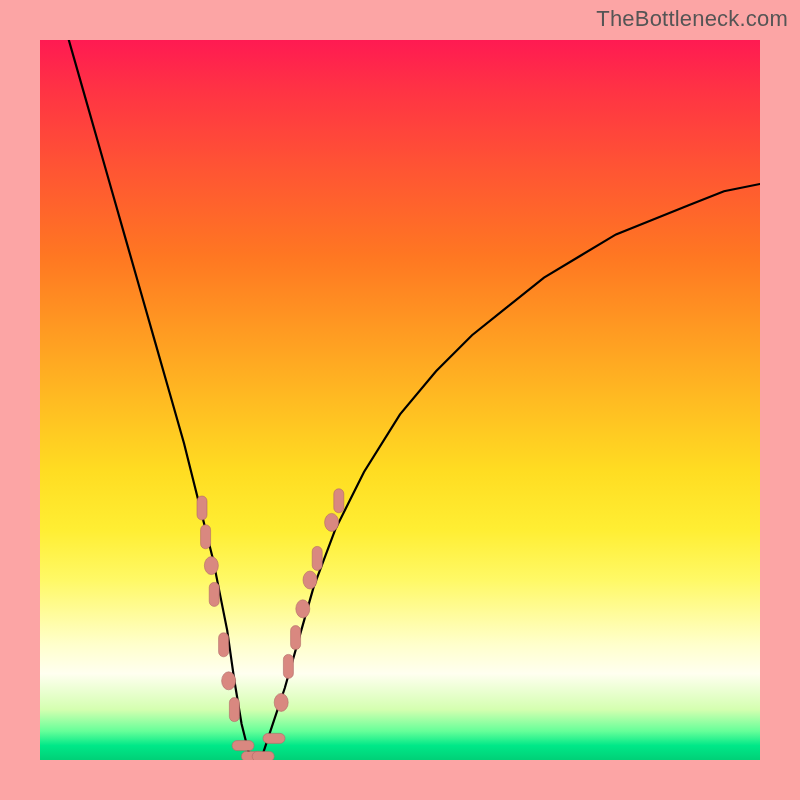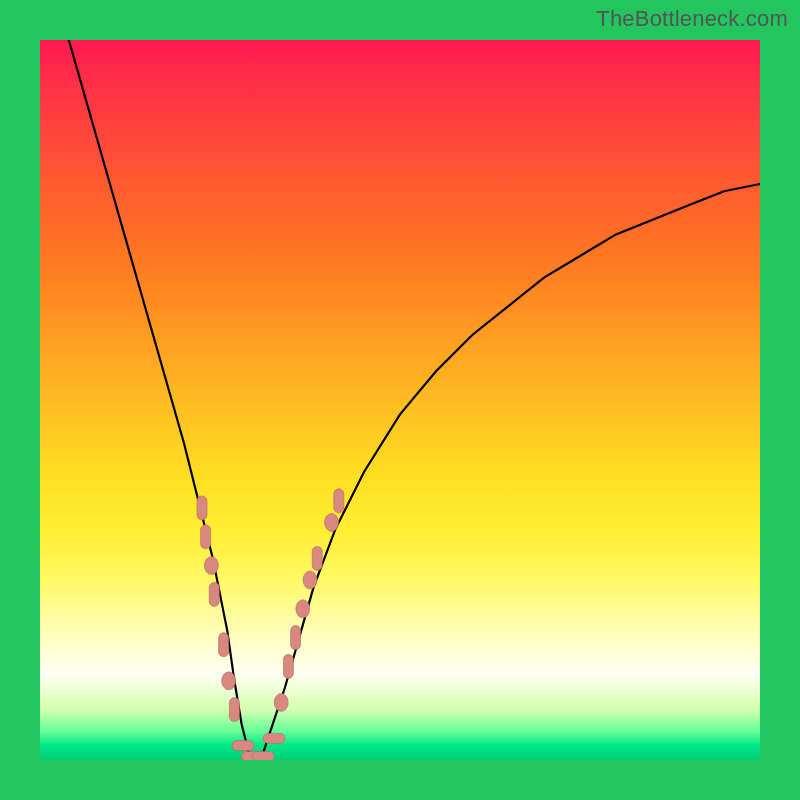--- a/index.html
+++ b/index.html
@@ -8,21 +8,21 @@
     width: 800px;
     height: 800px;
     overflow: hidden;
     background: #000;
     font-family: Arial, Helvetica, sans-serif;
   }
   .frame {
     position: relative;
     width: 800px;
     height: 800px;
-    background: #22c55e;
+    background: #fca5a5;
   }
   .plot-area {
     position: absolute;
     left: 40px;
     top: 40px;
     width: 720px;
     height: 720px;
     background: linear-gradient(to bottom,
       #ff1a52 0%,
       #ff3344 7%,

